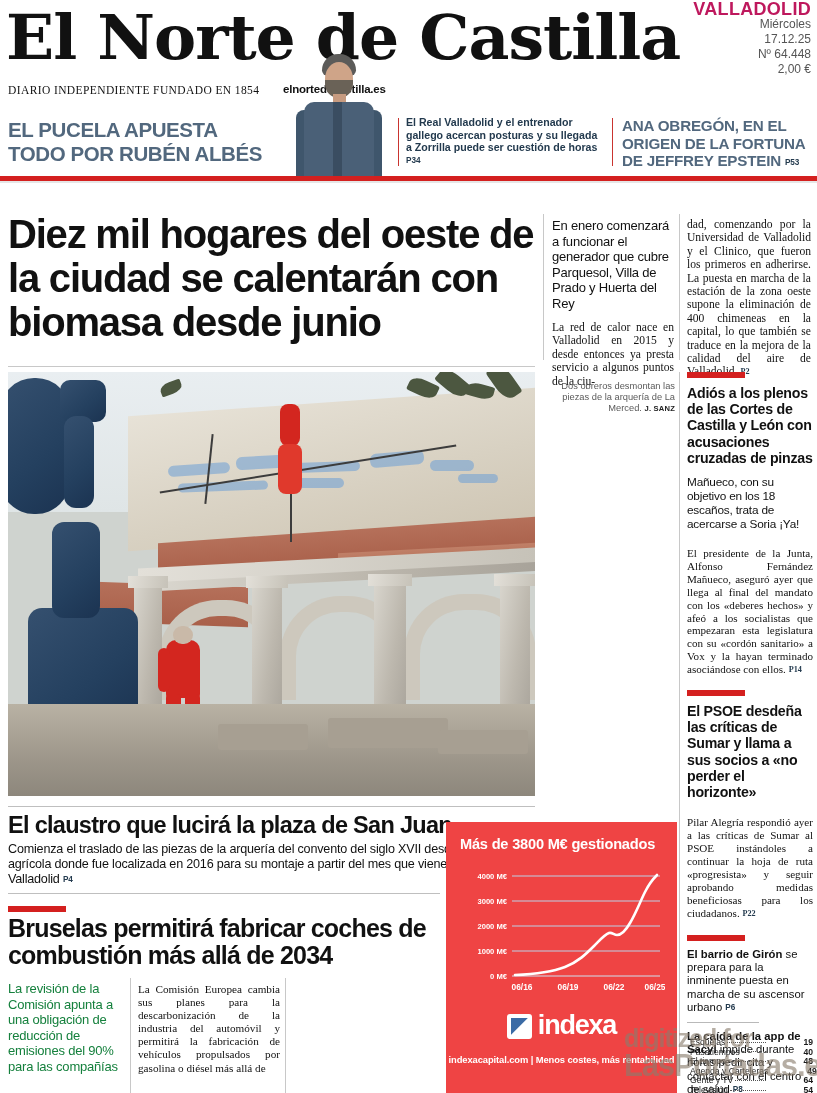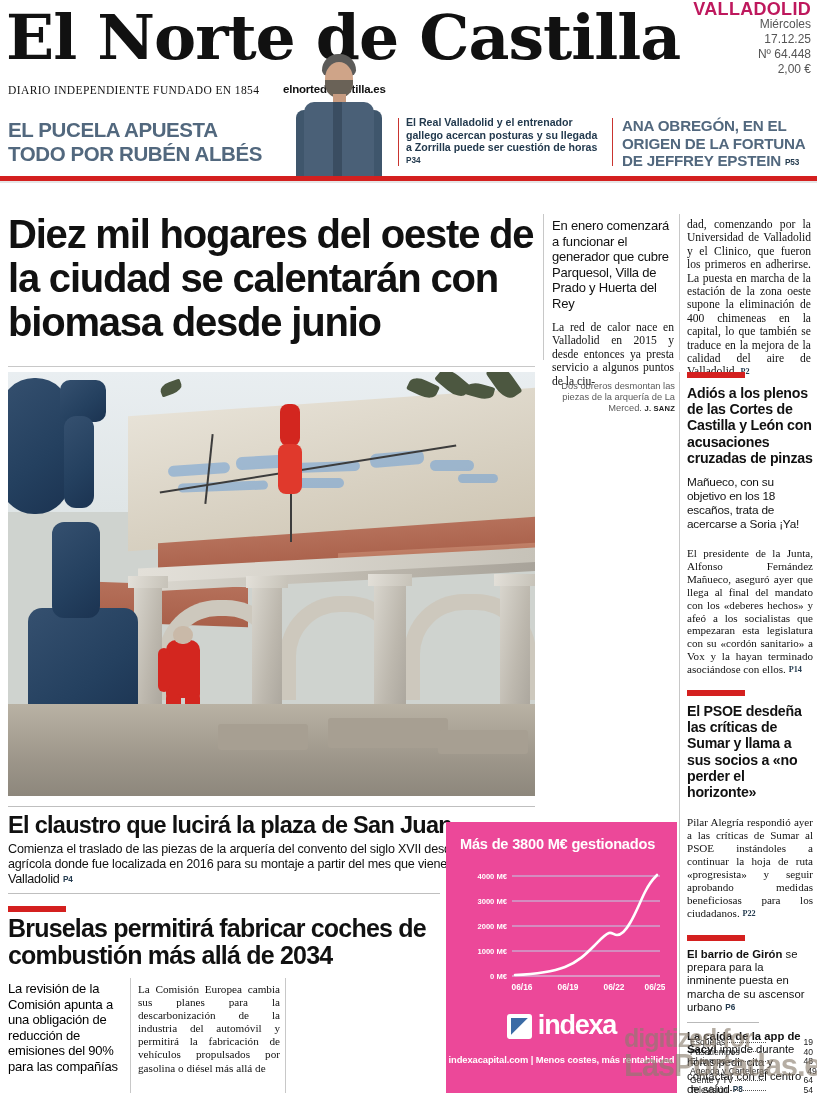--- a/index.html
+++ b/index.html
@@ -109,30 +109,30 @@
            line-height:26px;letter-spacing:-.7px;color:#111;}
   .sj-stand{position:absolute;left:8px;top:842px;width:527px;font-size:12.6px;line-height:15px;
             color:#111;letter-spacing:-.2px;}
   .sj-rule2{position:absolute;left:8px;top:893px;width:432px;height:1px;background:#bfbfbf;}
 
   
   .br-tab{position:absolute;left:8px;top:906px;width:58px;height:6px;background:#d4201f;}
   .br-head{position:absolute;left:8px;top:915px;width:432px;font-size:25px;font-weight:bold;
            line-height:27px;letter-spacing:-.8px;color:#111;}
   .br-stand{position:absolute;left:8px;top:981px;width:120px;font-size:13px;line-height:15.6px;
-            color:#000000;letter-spacing:-.2px;}
+            color:#15803d;letter-spacing:-.2px;}
   .br-c2{position:absolute;left:138px;top:983px;width:142px;
          font-family:"Liberation Serif",serif;font-size:11.2px;line-height:13.1px;
          text-align:justify;color:#111;}
   .br-c3{position:absolute;left:292px;top:983px;width:146px;
          font-family:"Liberation Serif",serif;font-size:11.2px;line-height:13.1px;
          text-align:justify;color:#111;}
 
   
-  .ad{position:absolute;left:446px;top:822px;width:231px;height:271px;background:#ec4899;
+  .ad{position:absolute;left:446px;top:822px;width:231px;height:271px;background:#ef4444;
       overflow:hidden;}
   .ad-title{position:absolute;left:14px;top:14px;width:210px;color:#fff;font-size:14.6px;
             font-weight:bold;letter-spacing:-.2px;}
   .chart{position:absolute;left:14px;top:44px;width:205px;height:126px;}
   .chart svg{display:block;}
   .ad-logo{position:absolute;left:0;top:188px;width:231px;text-align:center;}
   .ad-logo .mark{display:inline-block;width:25px;height:25px;background:#fff;
                  border-radius:3px;position:relative;vertical-align:-5px;margin-right:6px;}
   .ad-logo .mark:before{content:"";position:absolute;left:4px;top:4px;width:17px;height:17px;
                         background:#3b6ba5;
@@ -140,21 +140,21 @@
   .ad-logo .word{color:#fff;font-size:27px;font-weight:bold;letter-spacing:-1.2px;}
   .ad-foot{position:absolute;left:0;top:232px;width:231px;text-align:center;color:#fff;
            font-size:9.4px;font-weight:bold;letter-spacing:-.1px;}
 
   
   .idx{position:absolute;left:690px;top:1038px;width:123px;font-size:8.6px;color:#1a1a1a;
        line-height:9.6px;}
   .idx .row{display:flex;align-items:center;white-space:nowrap;}
   .idx .nm{flex:0 0 auto;}
   .idx .dots{flex:1 1 auto;border-bottom:1px dotted #555;margin:0 2px 2px 2px;height:1px;}
-  .idx .pg{flex:0 0 auto;font-weight:normal;margin-left:35px;}
+  .idx .pg{flex:0 0 auto;font-weight:bold;margin-left:35px;}
 
   
   .wm{position:absolute;left:624px;top:1022px;width:200px;height:72px;pointer-events:none;
       font-weight:bold;color:#8a7d6e;opacity:.62;line-height:32px;}
   .wm .l1{font-size:25px;letter-spacing:-1px;}
   .wm .l2{font-size:31px;letter-spacing:-1.2px;margin-top:-4px;}
 </style>
 </head>
 <body>
 

